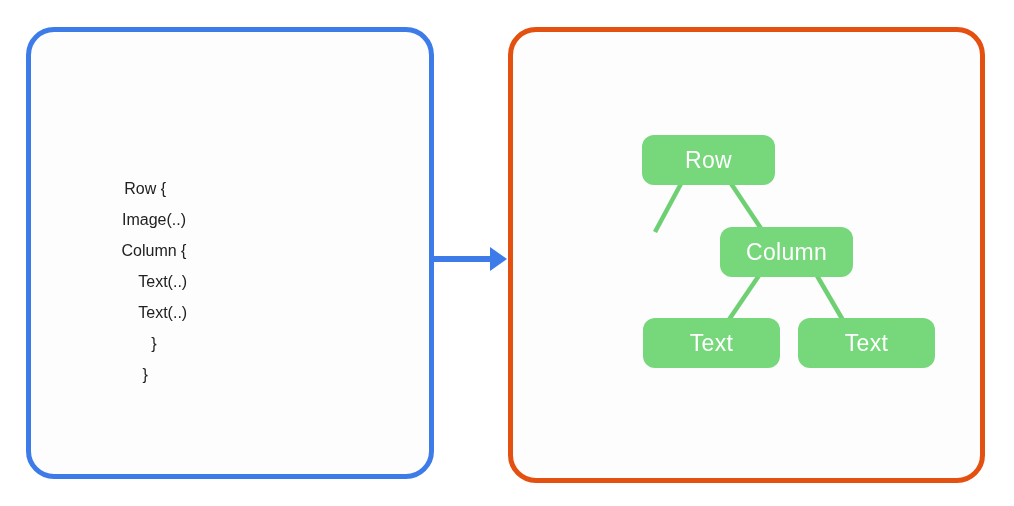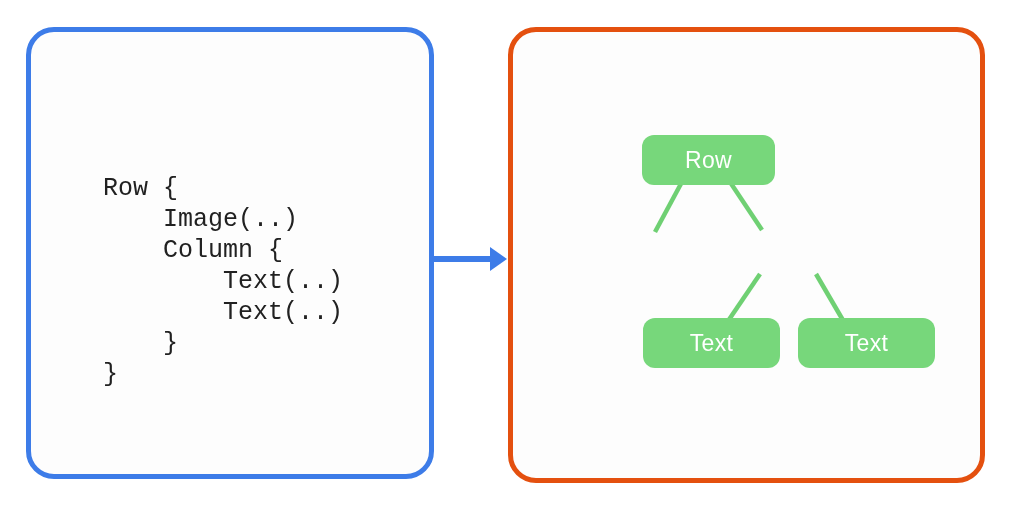--- a/index.html
+++ b/index.html
@@ -16,25 +16,26 @@
     position: absolute;
     left: 26px; top: 27px;
     width: 408px; height: 452px;
     background: var(--panel-bg, #fdfdfd);
     border: 5px solid var(--blue, #3d7ce8);
     border-radius: 28px;
   }
   .code-panel pre {
     position: absolute;
     left: 72px; top: 141px;
-    font-family: Liberation Mono, monospace;
-    font-size: 25px;
+    font-family: Liberation Sans, sans-serif;
+    font-size: 16px;
     line-height: 31px;
     color: var(--code-color, #212121);
     white-space: pre;
+    text-align: center;
   }
 
   
   .flow-arrow { position: absolute; left: 433px; top: 247px; width: 74px; height: 24px; }
   .flow-arrow .shaft {
     position: absolute; left: 0; top: 9px;
     width: 59px; height: 6px;
     background: var(--blue, #3d7ce8);
   }
   .flow-arrow .head {
@@ -103,20 +104,23 @@
     <svg class="connectors" viewBox="0 0 467 446">
       <line x1="170" y1="148" x2="142" y2="200"></line>
       <line x1="217" y1="150" x2="249" y2="198"></line>
       <line x1="247" y1="242" x2="213" y2="292"></line>
       <line x1="303" y1="242" x2="331" y2="290"></line>
     </svg>
 
     <div class="tree-node node-row">
       <span>Row</span>
     </div>
+    <div class="tree-node node-column">
+      <span>Column</span>
+    </div>
     <div class="tree-node node-text1">
       <span>Text</span>
     </div>
     <div class="tree-node node-text2">
       <span>Text</span>
     </div>
   </div>
 
 </div>
 

